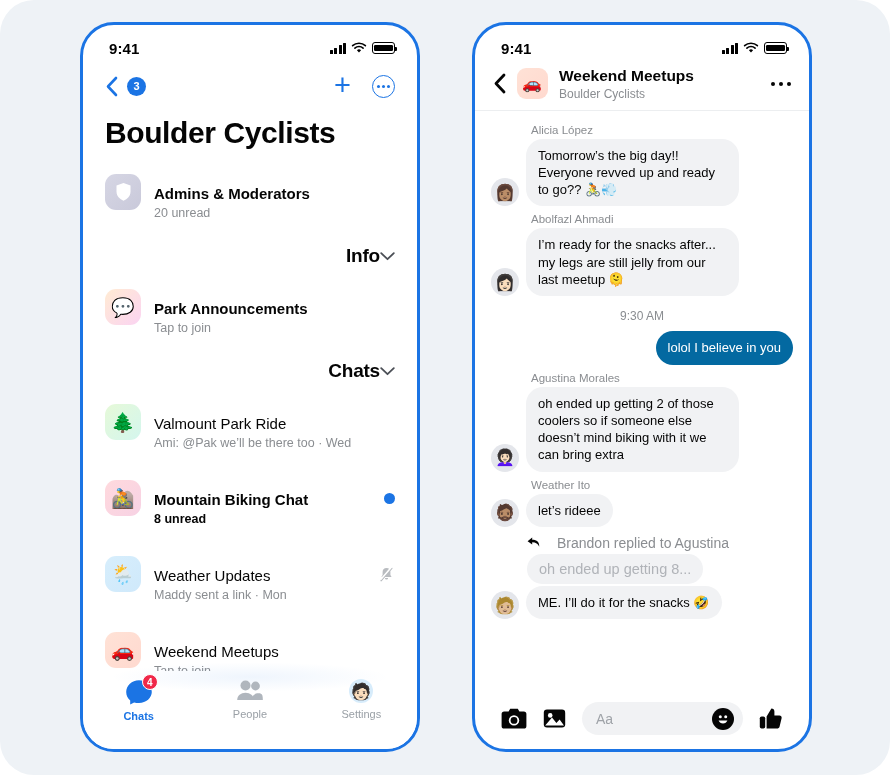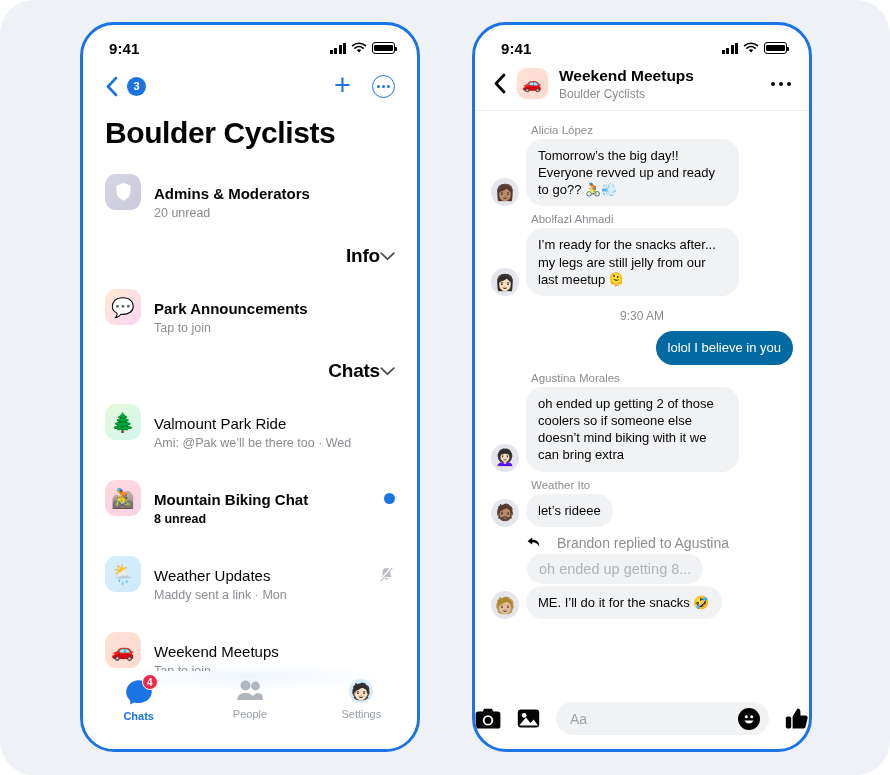--- a/index.html
+++ b/index.html
@@ -157,21 +157,21 @@
   .reply-head { display:flex; align-items:center; gap:5px; margin: 8px 0 3px 36px; }
   .reply-head span { font-size: 14px; color:#8a8d91;margin-left:12px; }
   .quote {
     background:#f1f2f4; color:#b0b3b8; border-radius: 17px;
     padding: 7px 12px; font-size: 14.5px; display:inline-block; margin: 0 0 2px 36px;
   }
 
   
   .composer {
     position:absolute; left:0; right:0; bottom: 14px;
-    display:flex; align-items:center; gap: 16px; padding: 0 0;
+    display:flex; align-items:center; gap: 16px; padding: 0 26px;
   }
   .comp-icon { flex:0 0 auto; display:flex; align-items:center; }
   .comp-field {
     flex:1; height: 33px; background:#f1f2f4; border-radius: 17px;
     display:flex; align-items:center; padding: 0 14px; position:relative;
   }
   .comp-field input {
     border:none; background:transparent; outline:none; font-size:14px;
     color:#050505; width: 100%; font-family:"Liberation Sans", sans-serif;
   }

